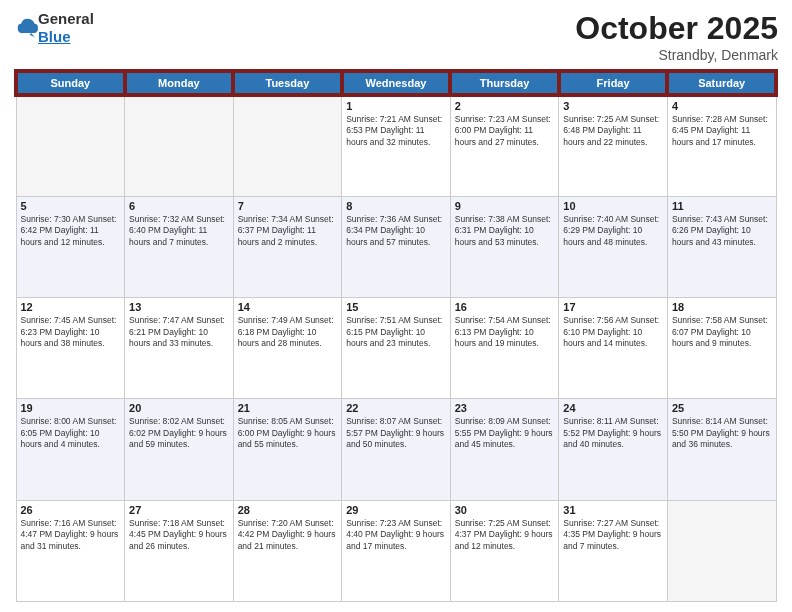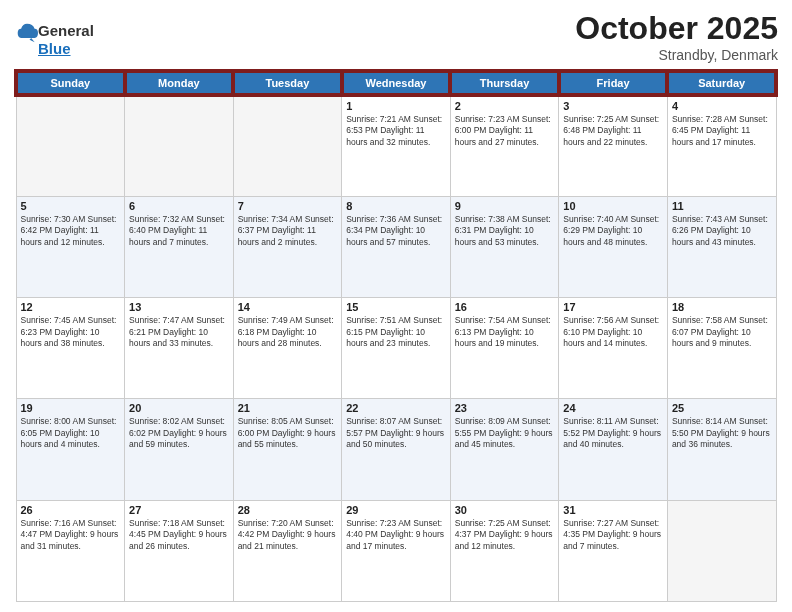--- a/index.html
+++ b/index.html
@@ -18,21 +18,22 @@
       flex-direction: column;
     }
     .header {
       display: flex;
       justify-content: space-between;
       align-items: flex-start;
       margin-bottom: 6px;
     }
     .logo {
       display: flex;
-      margin-top: 12px;
+      align-items: center;
+      margin-top: 0;
     }
     .logo-text-general {
       font-size: 15px;
       font-weight: bold;
       color: #333;
     }
     .logo-text-blue {
       font-size: 15px;
       font-weight: bold;
       color: #1a6fbc;

